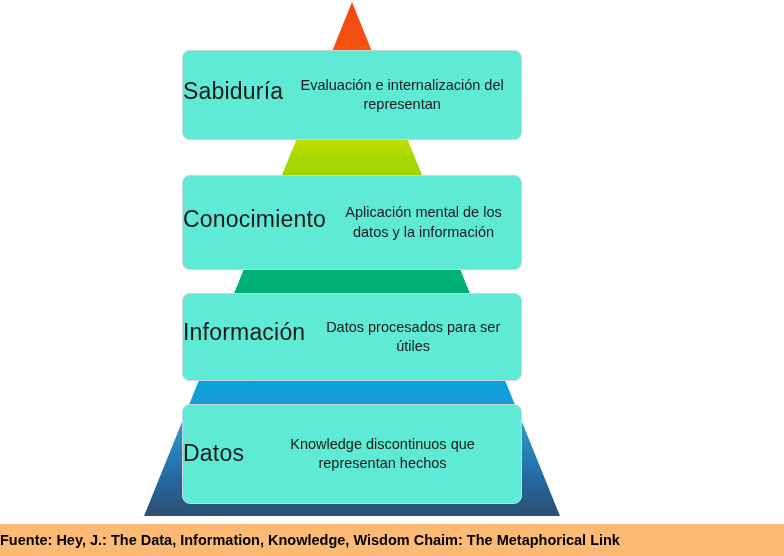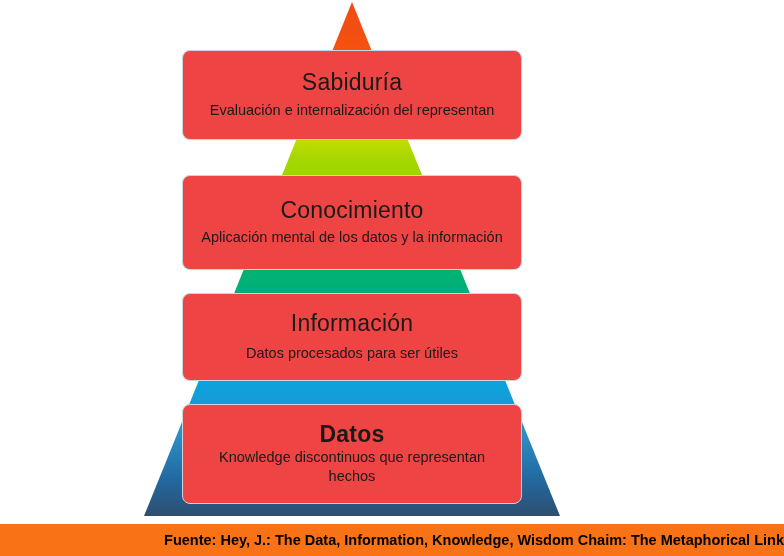--- a/index.html
+++ b/index.html
@@ -26,26 +26,25 @@
   .pyramid-svg {
     position: absolute;
     left: 0;
     top: 0;
     width: 784px;
     height: 524px;
   }
 
   .layer-box {
     position: absolute;
-    background: #ef4444;
+    background: #5eead4;
     border: 1px solid #c9d6dd;
     border-radius: 8px;
     box-sizing: border-box;
     display: flex;
-    flex-direction: column;
     align-items: center;
     justify-content: center;
     text-align: center;
     box-shadow: 0 0 1px rgba(0,0,0,0.10);
   }
 
   .layer-title {
     color: #1a1a1a;
     font-size: 23px;
     font-weight: 400;
@@ -82,33 +81,33 @@
     height: 88px;
   }
   #box-data {
     left: 182px;
     top: 404px;
     width: 340px;
     height: 100px;
   }
 
   #box-information .layer-title { margin-bottom: 8px; }
-  #box-data .layer-title { margin-bottom: 0; font-weight: bold; }
+  #box-data .layer-title { margin-bottom: 0; }
   #box-wisdom .layer-title { margin-bottom: 6px; }
 
   #source-bar {
     position: absolute;
     left: 0;
     top: 524px;
     width: 784px;
     height: 32px;
     display: flex;
     align-items: center;
-    justify-content: flex-end;
-    background: #f97316;
+    justify-content: flex-start;
+    background: #fdba74;
   }
   #source-text {
     font-size: 14.5px;
     font-weight: bold;
     color: #000000;
     text-align: center;
     white-space: nowrap;
   }
 </style>
 </head>

